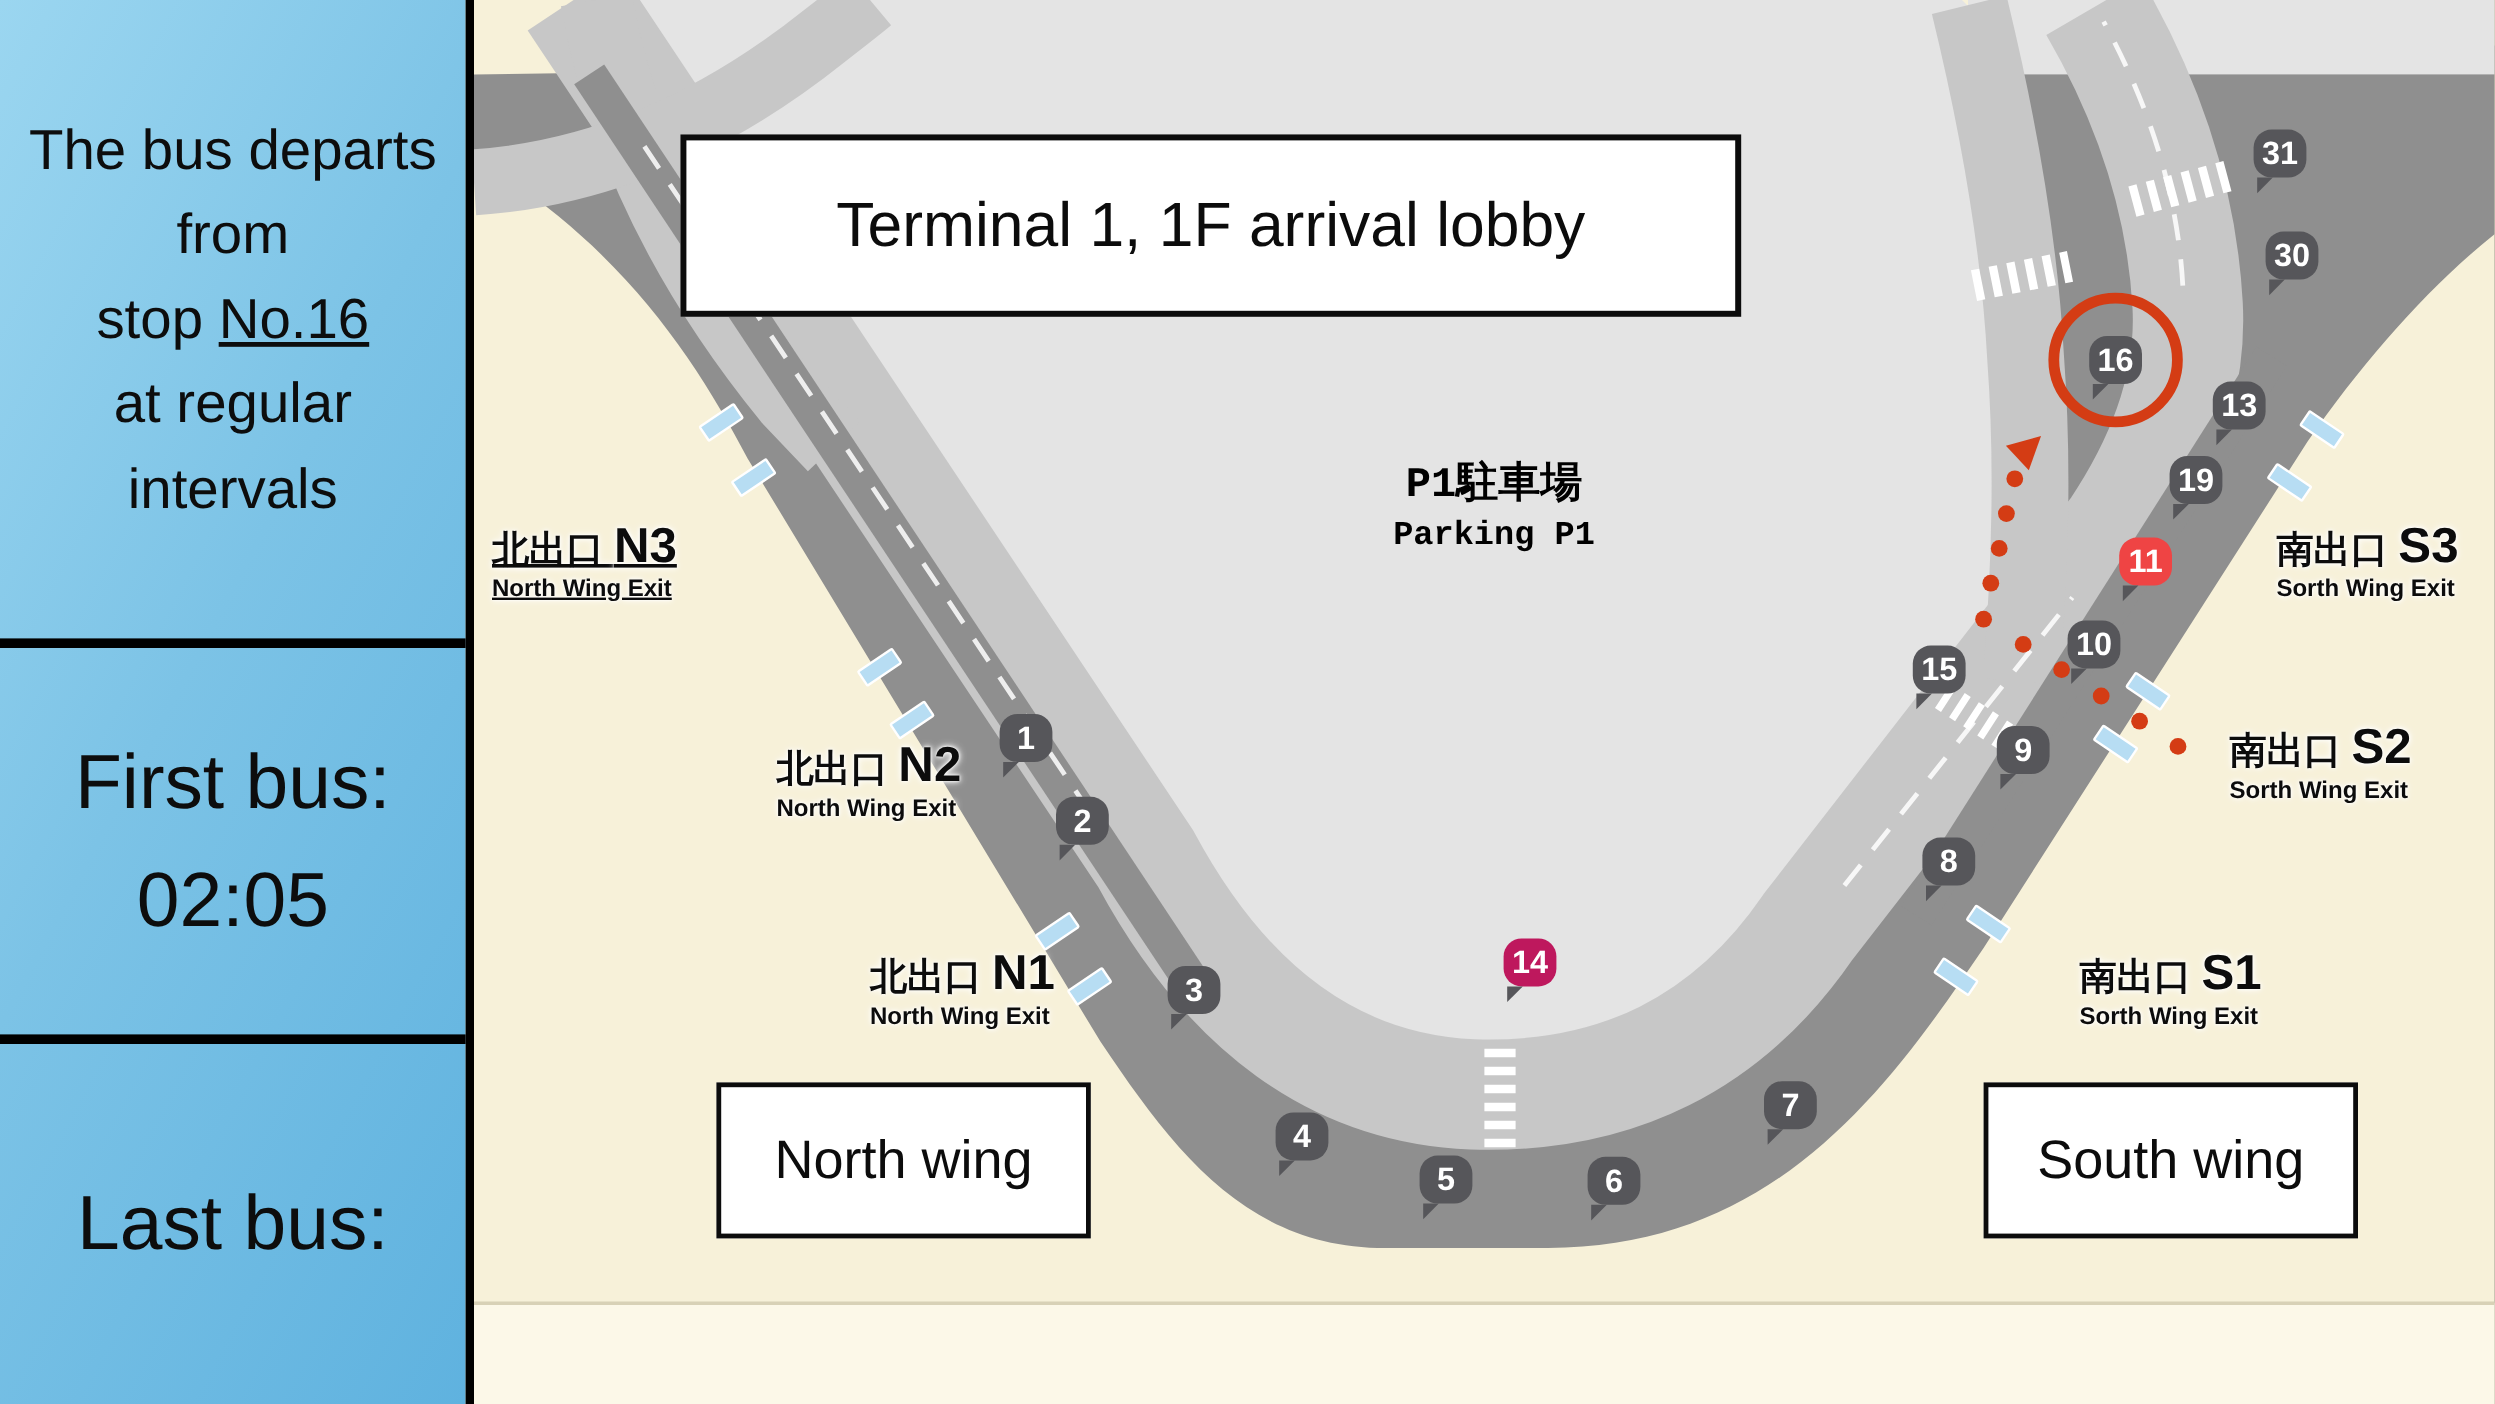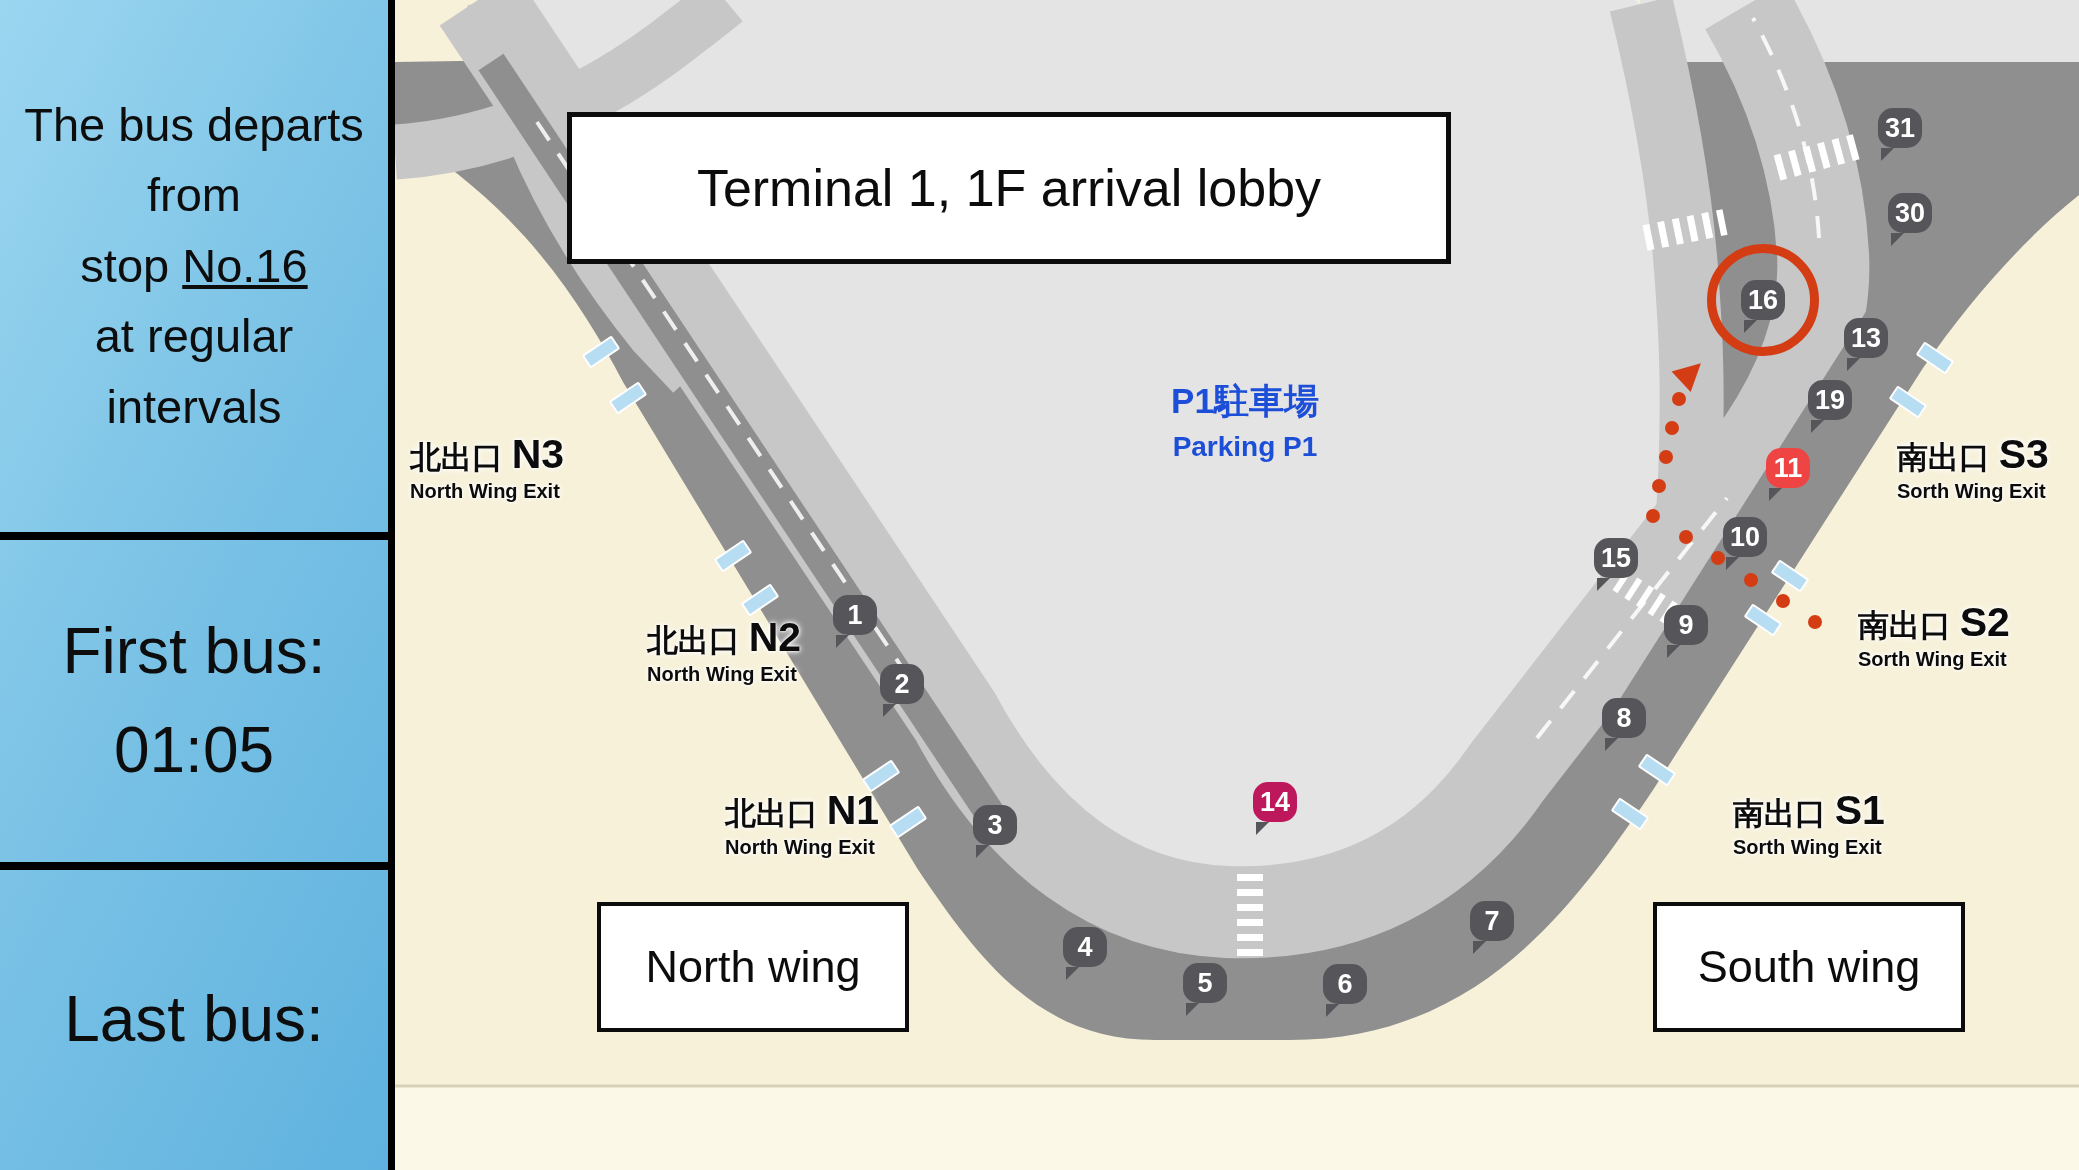--- a/index.html
+++ b/index.html
@@ -22,21 +22,21 @@
   .map svg{position:absolute;left:0;top:0;z-index:1;}
   #dynamic-layer,.static-overlay{position:absolute;left:0;top:0;width:100%;height:100%;z-index:2;}
 
   .title-box{position:absolute;left:172px;top:112px;width:884px;height:152px;background:#fff;
              border:5px solid #0c0c0c;display:flex;align-items:center;justify-content:center;
              font-size:52px;color:#0c0c0c;z-index:8;}
   .wing-box{position:absolute;width:312px;height:130px;background:#fff;border:4px solid #0c0c0c;
             display:flex;align-items:center;justify-content:center;font-size:45px;color:#0c0c0c;z-index:8;}
   .wing-north{left:202px;top:902px;}
   .wing-south{left:1258px;top:902px;}
-  .parking-label{position:absolute;left:700px;top:378px;width:300px;text-align:center;color:#1d4ed8;z-index:4;}
+  .parking-label{position:absolute;left:700px;top:378px;width:300px;text-align:center;color:#000000;z-index:4;font-family:Liberation Mono, monospace;}
   .parking-jp{font-weight:700;font-size:35px;}
   .parking-en{font-weight:700;font-size:28px;margin-top:6px;}
 
   .stop-marker{position:absolute;width:44px;height:40px;background:#56565a;color:#fff;
                font-weight:700;font-size:27px;line-height:40px;text-align:center;border-radius:15px;z-index:5;}
   .stop-marker::after{content:"";position:absolute;left:3px;top:100%;width:0;height:0;
                border-left:13px solid #56565a;border-bottom:13px solid transparent;}
 
   .door-marker{position:absolute;width:16px;height:36px;background:#b7ddf3;border:2px solid #fff;
                border-radius:2px;z-index:3;}
@@ -61,21 +61,21 @@
   <aside class="sidebar">
     <div class="side-sec sec-note">
       <div>The bus departs</div>
       <div>from</div>
       <div><span>stop </span><span class="u">No.16</span></div>
       <div>at regular</div>
       <div>intervals</div>
     </div>
     <div class="side-sec sec-first">
       <div>First bus:</div>
-      <div>01:05</div>
+      <div>02:05</div>
     </div>
     <div class="side-sec sec-last">
       <div>Last bus:</div>
     </div>
   </aside>
 
   <div class="map">
 
     <svg width="1684" height="1170" viewBox="0 0 1684 1170">
 
@@ -140,21 +140,21 @@
         <div class="door-marker" style="left: 330px; top: 538px; transform: rotate(56deg);"></div>
         <div class="door-marker" style="left: 357px; top: 582px; transform: rotate(56deg);"></div>
         <div class="door-marker" style="left: 478px; top: 758px; transform: rotate(56deg);"></div>
         <div class="door-marker" style="left: 505px; top: 804px; transform: rotate(56deg);"></div>
         <div class="door-marker" style="left: 1532px; top: 340px; transform: rotate(-56deg);"></div>
         <div class="door-marker" style="left: 1505px; top: 384px; transform: rotate(-56deg);"></div>
         <div class="door-marker" style="left: 1387px; top: 558px; transform: rotate(-56deg);"></div>
         <div class="door-marker" style="left: 1360px; top: 602px; transform: rotate(-56deg);"></div>
         <div class="door-marker" style="left: 1254px; top: 752px; transform: rotate(-56deg);"></div>
         <div class="door-marker" style="left: 1227px; top: 796px; transform: rotate(-56deg);"></div>
-        <div class="exit-label" style="left: 15px; top: 432px;">
+        <div class="exit-label" style="left: 15px; top: 432px; text-decoration: underline;">
           <div class="exit-jp"><div class="exit-jp-main">北出口 </div><div class="exit-code">N3</div></div>
           <div class="exit-en">North Wing Exit</div>
         </div>
         <div class="exit-label" style="left: 252px; top: 615px;">
           <div class="exit-jp"><div class="exit-jp-main">北出口 </div><div class="exit-code">N2</div></div>
           <div class="exit-en">North Wing Exit</div>
         </div>
         <div class="exit-label" style="left: 330px; top: 788px;">
           <div class="exit-jp"><div class="exit-jp-main">北出口 </div><div class="exit-code">N1</div></div>
           <div class="exit-en">North Wing Exit</div>

